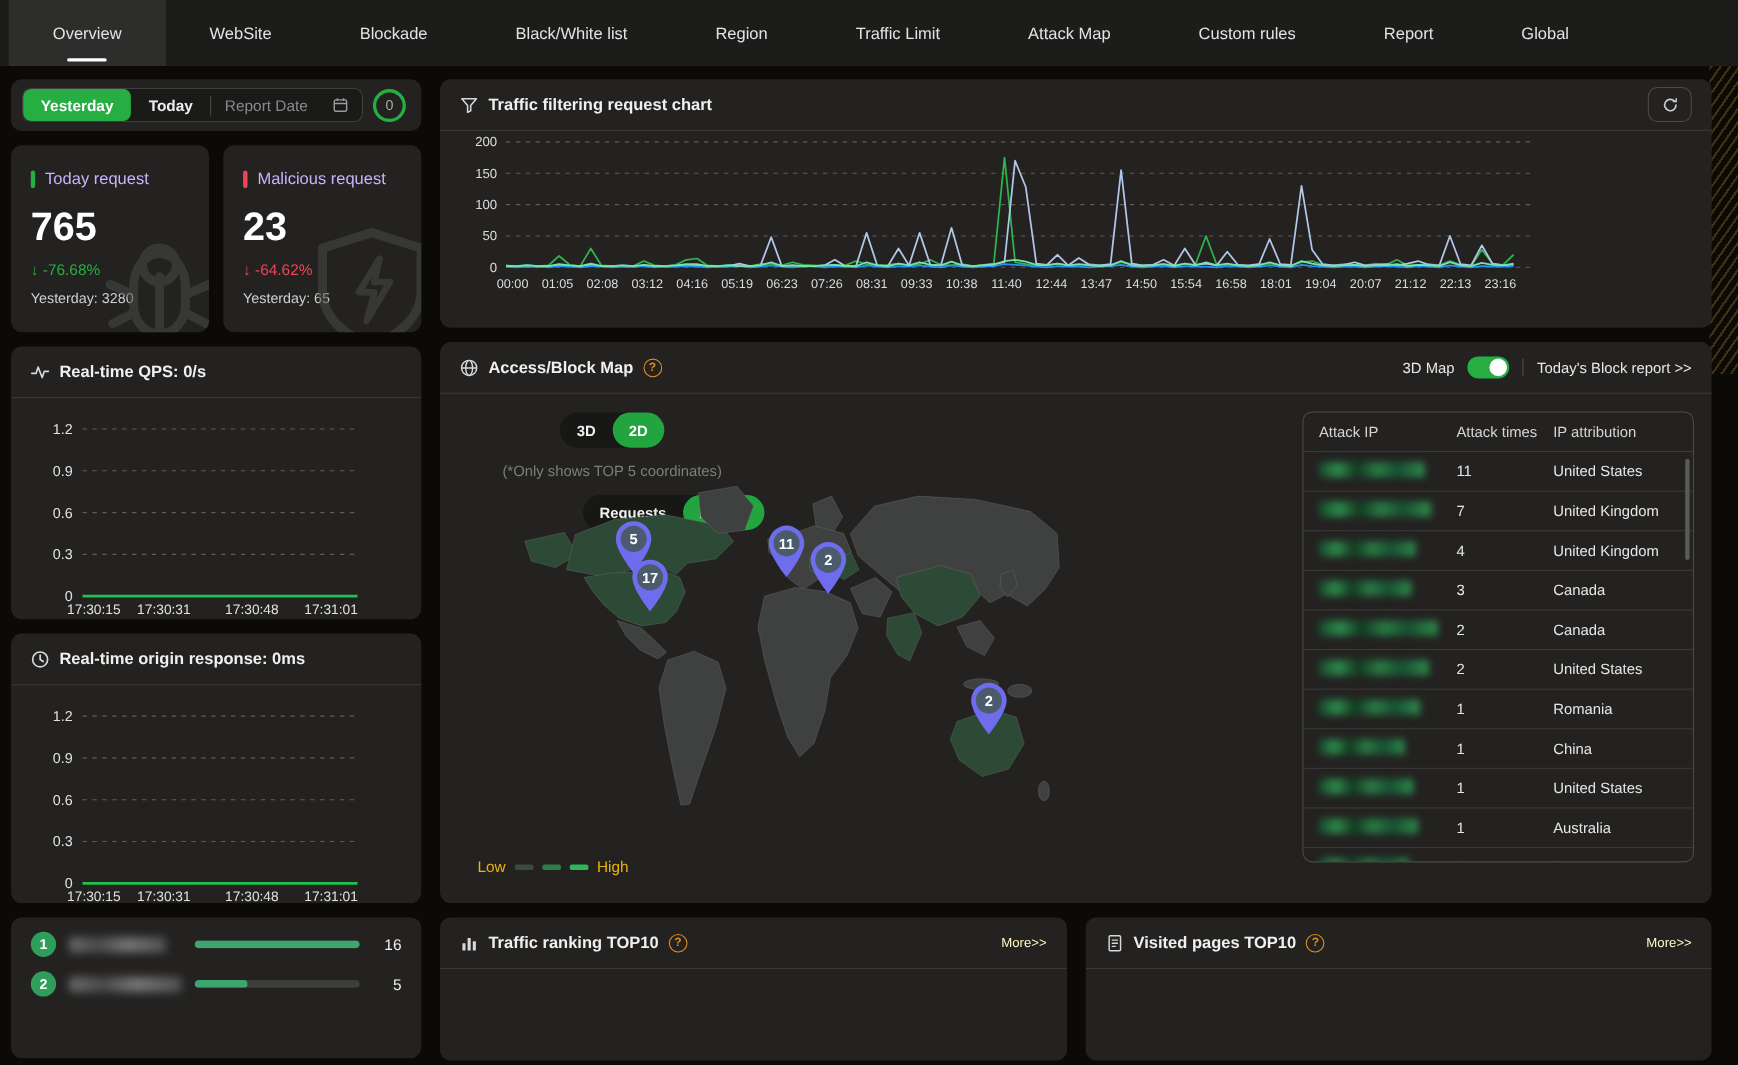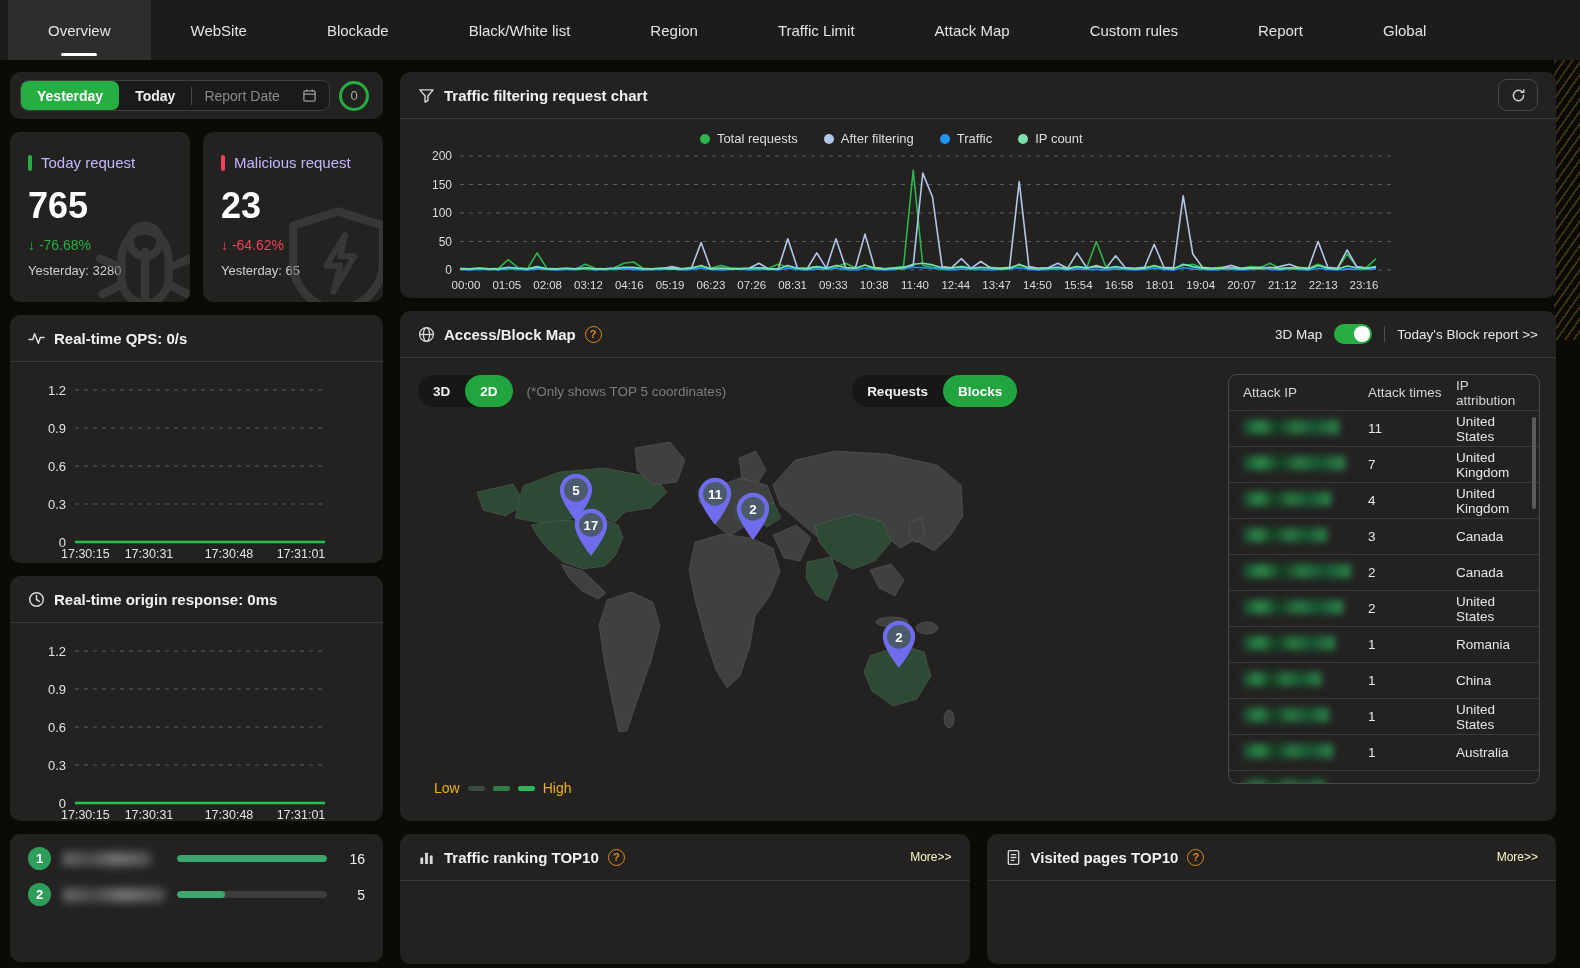--- a/index.html
+++ b/index.html
@@ -56,34 +56,34 @@
   .legend-item { display:flex; align-items:center; gap:7px; font-size:13px; color:#dcdcdc; }
   .legend-dot { width:10px; height:10px; border-radius:50%; }
 
   
   .map-card { height:510px; position:relative; }
   .map-head-right { margin-left:auto; display:flex; align-items:center; gap:12px; font-size:13.5px; color:#e8e8e8; }
   .toggle { width:38px; height:20px; background:#27ae43; border-radius:10px; position:relative; cursor:pointer; }
   .toggle::after { content:""; position:absolute; right:2px; top:2px; width:16px; height:16px; background:#fff; border-radius:50%; }
   .v-div { width:1px; height:16px; background:#4d4d4c; }
   .map-body { position:relative; height:462px; }
-  .map-controls { position:absolute; left:18px; top:17px; display:flex; align-items:center; gap:14px; }
+  .map-controls { position:absolute; left:18px; top:17px; display:flex; align-items:center; gap:14px;flex-direction:column; }
   .pill-group { display:flex; background:#171716; border-radius:16px; height:32px; align-items:center; }
   .pill-btn { padding:0 15px; height:32px; display:flex; align-items:center; border-radius:16px; font-size:13.5px; font-weight:bold; color:#f0f0f0; background:transparent; border:none; cursor:pointer; }
   .pill-btn.green { background:#22a53e; color:#fff; }
   .map-note { color:#7d7d7c; font-size:13.5px; }
   .world-wrap { position:absolute; left:55px; top:72px; width:510px; height:330px; }
   .world-svg { width:100%; height:100%; }
   .pin { position:absolute; width:38px; height:50px; transform:translate(-50%,-26%); }
   .pin text { font:bold 14px "Liberation Sans",sans-serif; fill:#fff; }
   .lowhigh { position:absolute; left:34px; bottom:24px; display:flex; align-items:center; gap:8px; font-size:14px; color:#eab308; }
   .lh-swatch { width:17px; height:5px; border-radius:2px; }
 
   
-  .attack-table { position:absolute; right:16px; top:16px; width:312px; height:410px; border:1px solid #4a4a49; border-radius:9px; overflow:hidden; background:#232221; }
+  .attack-table { position:absolute; right:16px; top:16px; width:356px; height:410px; border:1px solid #4a4a49; border-radius:9px; overflow:hidden; background:#232221; }
   .at-row { display:grid; grid-template-columns:125px 88px 1fr; align-items:center; height:36px; padding:0 14px; border-bottom:1px solid #3a3938; font-size:13.5px; color:#e6e6e6; }
   .at-row.head { color:#d5d5d5; }
   .ip-blur { height:14px; border-radius:2px; filter:blur(3.5px);
     background:linear-gradient(90deg,#17482a 0%,#2e8a4c 18%,#123920 36%,#2a7a44 55%,#175031 75%,#2e8a4c 100%); }
   .at-scroll { position:absolute; right:3px; top:42px; width:4px; height:92px; background:#5a5a59; border-radius:2px; }
 
   
   .bottom-row { display:grid; grid-template-columns:1fr 1fr; gap:17px; }
   .bottom-card { height:130px; overflow:hidden; }
   .more-link { margin-left:auto; font-size:12px; color:#fef9c3; cursor:pointer; }
@@ -250,38 +250,20 @@
             <path d="M2 3 h14 l-5.5 6.5 v5 l-3 1.5 v-6.5 Z"></path>
           </svg>
         <span class="card-title">Traffic filtering request chart</span>
         <button class="refresh-btn">
           <svg width="15" height="15" viewBox="0 0 16 16" fill="none" stroke="currentColor" stroke-width="1.6" stroke-linecap="round">
               <path d="M13.5 8 a5.5 5.5 0 1 1 -1.6 -3.9"></path>
               <path d="M13.7 1.8 v2.8 h-2.8" stroke-width="1.4"></path>
             </svg>
         </button>
       </div>
-      <div class="legend-row" id="traffic-legend">
-          <span class="legend-item">
-            <span class="legend-dot" style="background: rgb(45, 180, 74);"></span>
-            <span>Total requests</span>
-          </span>
-          <span class="legend-item">
-            <span class="legend-dot" style="background: rgb(176, 199, 232);"></span>
-            <span>After filtering</span>
-          </span>
-          <span class="legend-item">
-            <span class="legend-dot" style="background: rgb(32, 148, 243);"></span>
-            <span>Traffic</span>
-          </span>
-          <span class="legend-item">
-            <span class="legend-dot" style="background: rgb(124, 224, 173);"></span>
-            <span>IP count</span>
-          </span>
-        </div>
       <svg id="traffic-svg" width="1120" height="150" viewBox="0 0 1120 150" style="display:block;margin:2px auto 0;">
           <line x1="42" y1="8" x2="974" y2="8" stroke="#5c5c5b" stroke-width="1" stroke-dasharray="4 5"></line>
           <text x="34" y="12" text-anchor="end" fill="#dcdcdc" font-size="12">200</text>
           <line x1="42" y1="36.5" x2="974" y2="36.5" stroke="#5c5c5b" stroke-width="1" stroke-dasharray="4 5"></line>
           <text x="34" y="40.5" text-anchor="end" fill="#dcdcdc" font-size="12">150</text>
           <line x1="42" y1="65" x2="974" y2="65" stroke="#5c5c5b" stroke-width="1" stroke-dasharray="4 5"></line>
           <text x="34" y="69" text-anchor="end" fill="#dcdcdc" font-size="12">100</text>
           <line x1="42" y1="93.5" x2="974" y2="93.5" stroke="#5c5c5b" stroke-width="1" stroke-dasharray="4 5"></line>
           <text x="34" y="97.5" text-anchor="end" fill="#dcdcdc" font-size="12">50</text>
           <line x1="42" y1="122" x2="974" y2="122" stroke="#5c5c5b" stroke-width="1" stroke-dasharray="4 5"></line>

